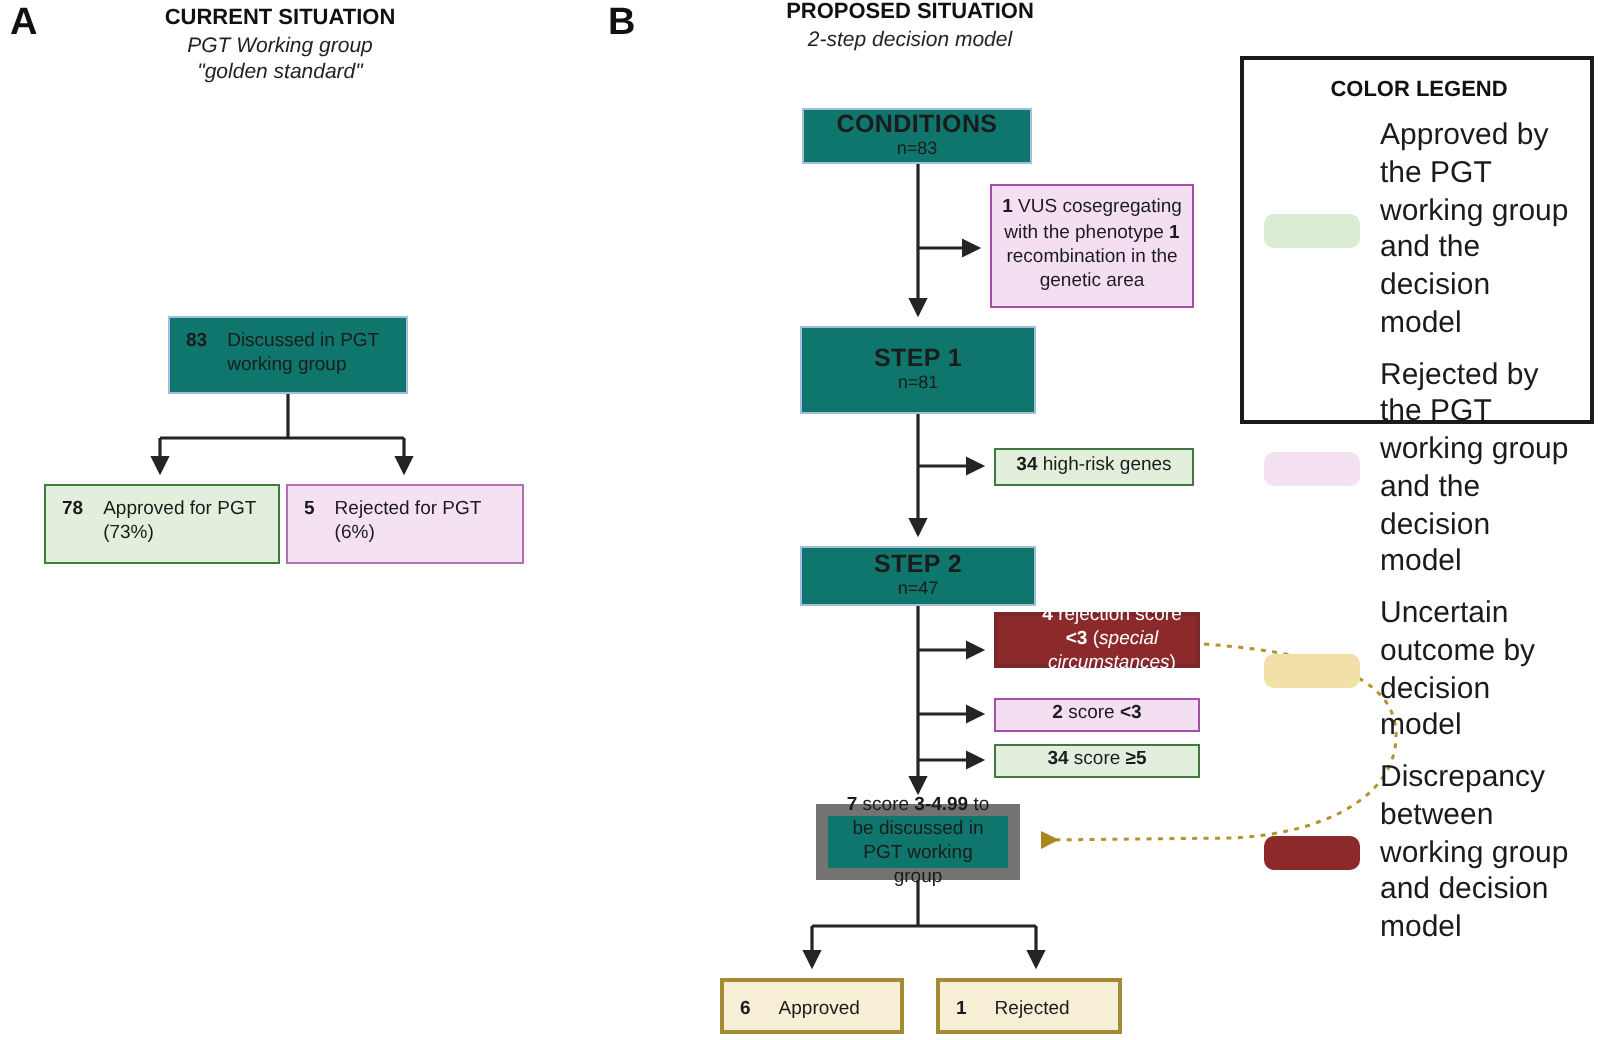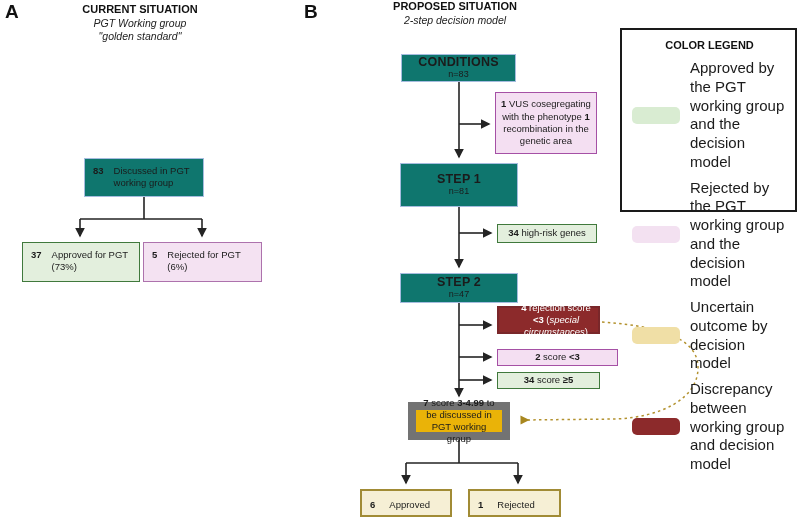--- a/index.html
+++ b/index.html
@@ -11,21 +11,21 @@
   .hdr{position:absolute;text-align:center;line-height:1.25;}
   .hdr .t{font-weight:bold;font-size:11px;color:#111;}
   .hdr .s{font-style:italic;font-size:10.5px;color:#222;}
 
   .box{position:absolute;box-sizing:border-box;z-index:1;font-size:9.5px;line-height:1.3;}
   .blue{background:#0f766e;border:1.5px solid #a6bcdf;}
   .green{background:#e3efdd;border:1.5px solid #40793c;}
   .pink{background:#f4e2f2;border:1.5px solid #ad72ad;}
   .pinkstrong{background:#f4dff2;border:1.5px solid #a550a5;}
   .darkred{background:#8c2a2b;border:2px solid #79272a;color:#fff;}
-  .tan{background:#eab308;border:8px solid #737373;}
+  .tan{background:#0f766e;border:6px solid #737373;}
   .cream{background:#f6efd5;border:2px solid #a18b35;}
 
   .numbox{display:flex;gap:10px;padding:6px 8px;align-items:flex-start;text-align:left;}
   .numbox b{flex:0 0 auto;}
   .ln{display:block;}
   .center{display:flex;align-items:center;justify-content:center;text-align:center;padding:2px 5px;}
   .stepbox{display:flex;flex-direction:column;align-items:center;justify-content:center;line-height:1.1;}
   .steptitle{font-weight:bold;font-size:12.5px;letter-spacing:.2px;}
   .stepn{font-size:9px;margin-top:1px;}
 
@@ -77,21 +77,21 @@
     <div class="s">PGT Working group</div>
     <div class="s">"golden standard"</div>
   </div>
 
   <div class="box blue numbox" style="left:84px;top:158px;width:120px;height:39px;">
     <b>83</b>
     <span>Discussed in PGT working group</span>
   </div>
 
   <div class="box green numbox" style="left:22px;top:242px;width:118px;height:40px;">
-    <b>37</b>
+    <b>78</b>
     <span>
       <span class="ln">Approved for PGT</span>
       <span class="ln">(73%)</span>
     </span>
   </div>
 
   <div class="box pink numbox" style="left:143px;top:242px;width:119px;height:40px;">
     <b>5</b>
     <span>
       <span class="ln">Rejected for PGT</span>
@@ -126,21 +126,21 @@
 
   <div class="box blue stepbox" style="left:400px;top:273px;width:118px;height:30px;">
     <div class="steptitle">STEP 2</div>
     <div class="stepn">n=47</div>
   </div>
 
   <div class="box darkred center" style="left:497px;top:306px;width:103px;height:28px;line-height:1.25;padding-left:20px;">
     <span><b>4</b><span> rejection score </span><b>&lt;3</b><span> (</span><i>special circumstances</i><span>)</span></span>
   </div>
 
-  <div class="box pinkstrong center" style="left:497px;top:349px;width:121px;height:17px;">
+  <div class="box pinkstrong center" style="left:497px;top:349px;width:103px;height:17px;">
     <span><b>2</b><span> score </span><b>&lt;3</b></span>
   </div>
 
   <div class="box green center" style="left:497px;top:372px;width:103px;height:17px;">
     <span><b>34</b><span> score </span><b>≥5</b></span>
   </div>
 
   <div class="box tan center" style="left:408px;top:402px;width:102px;height:38px;line-height:1.25;">
     <span><b>7</b><span> score </span><b>3-4.99</b><span> to be discussed in PGT working group</span></span>
   </div>

